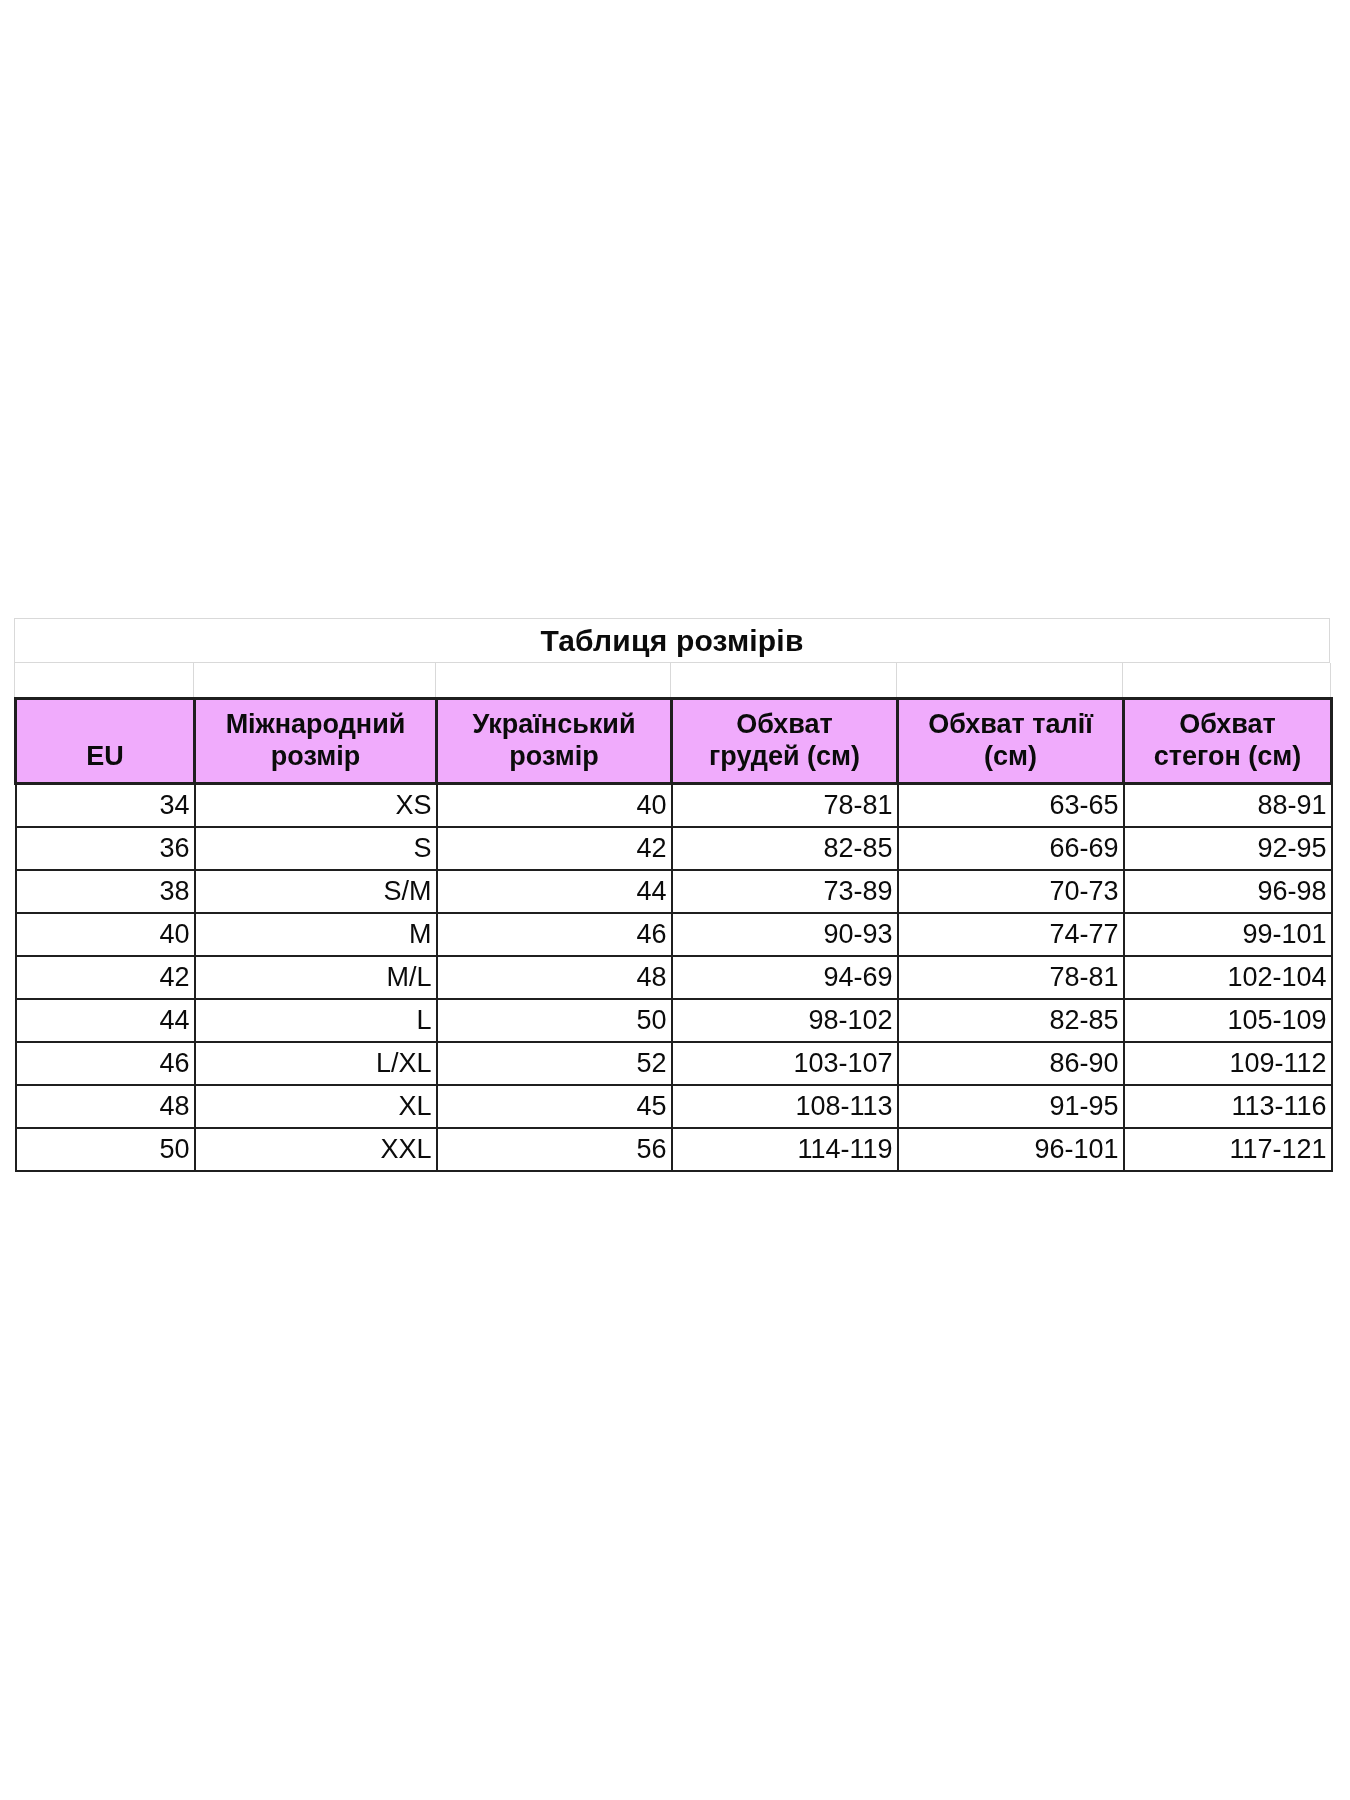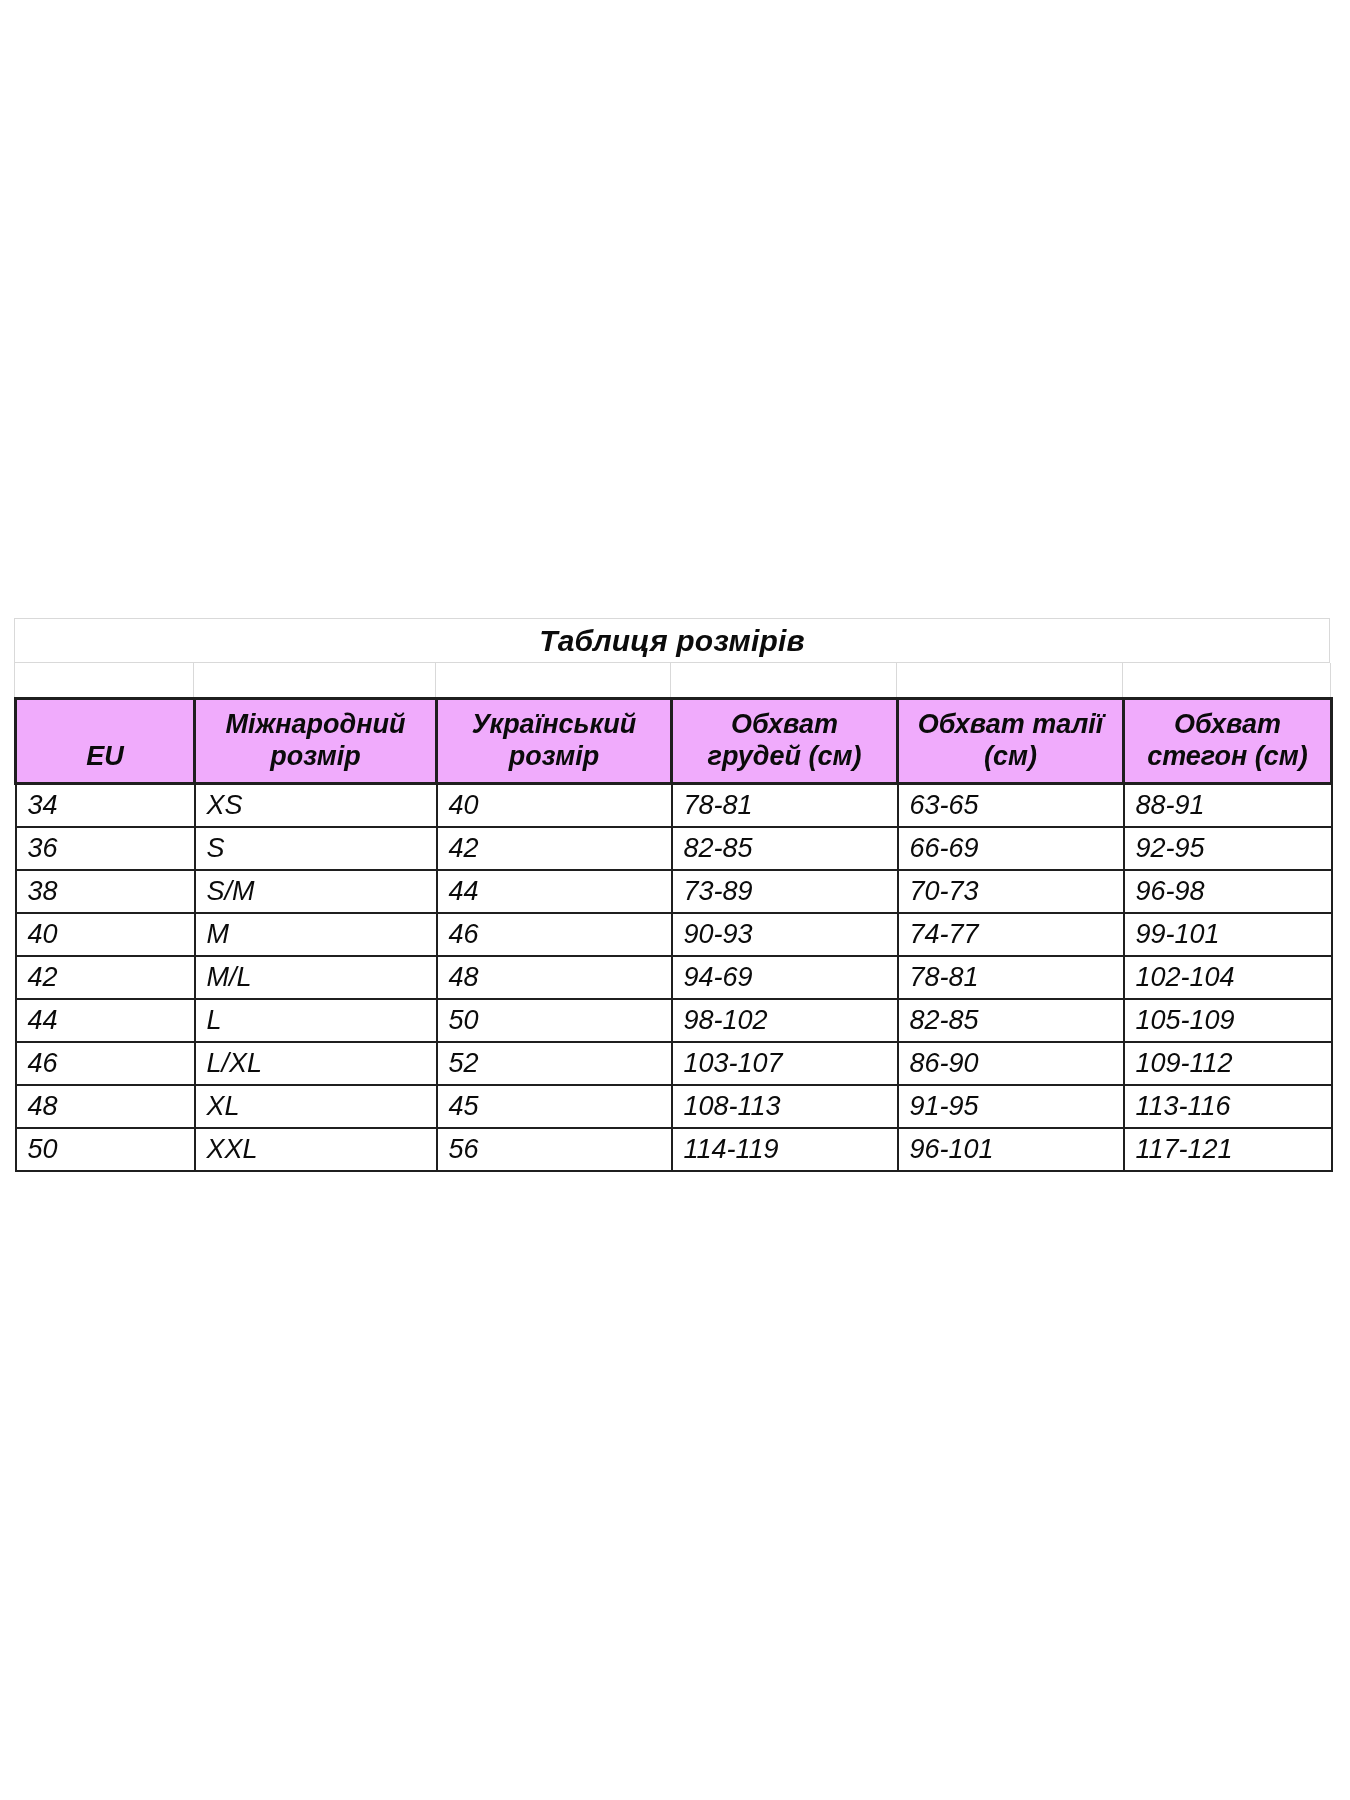--- a/index.html
+++ b/index.html
@@ -4,21 +4,21 @@
 <style>
   * { margin:0; padding:0; box-sizing:border-box; }
   html,body { background:#ffffff; }
   body {
     width:1350px; height:1800px;
     font-family:"Liberation Sans", sans-serif;
     color:#0b0b0b;
     position:relative;
     overflow:hidden;
   }
-  .canvas { position:relative; width:1350px; height:1800px; background:#ffffff;font-style:italic; }
+  .canvas { position:relative; width:1350px; height:1800px; background:#ffffff; }
   .sheet { position:absolute; left:14px; top:618px; width:1316px; }
 
   
   .title-row {
     height:45px;
     border:1px solid #d9d9d9;
     display:flex; align-items:center; justify-content:center;
     font-weight:bold; font-size:30px; letter-spacing:0.2px;
     background:#ffffff;
   }
@@ -48,21 +48,21 @@
     vertical-align:bottom;
     text-align:center;
     padding:0 4px 9px 4px;
     white-space:pre-line;
     line-height:1.18;
   }
   table.size-table td {
     border:2px solid #1f1f1f;
     height:43px;
     padding:0 4px 0 11px;
-    text-align:left;
+    text-align:right;
     vertical-align:middle;
     background:#ffffff;
   }
 </style>
 </head>
 <body>
 
 <div class="canvas">
   <div class="sheet">
 

